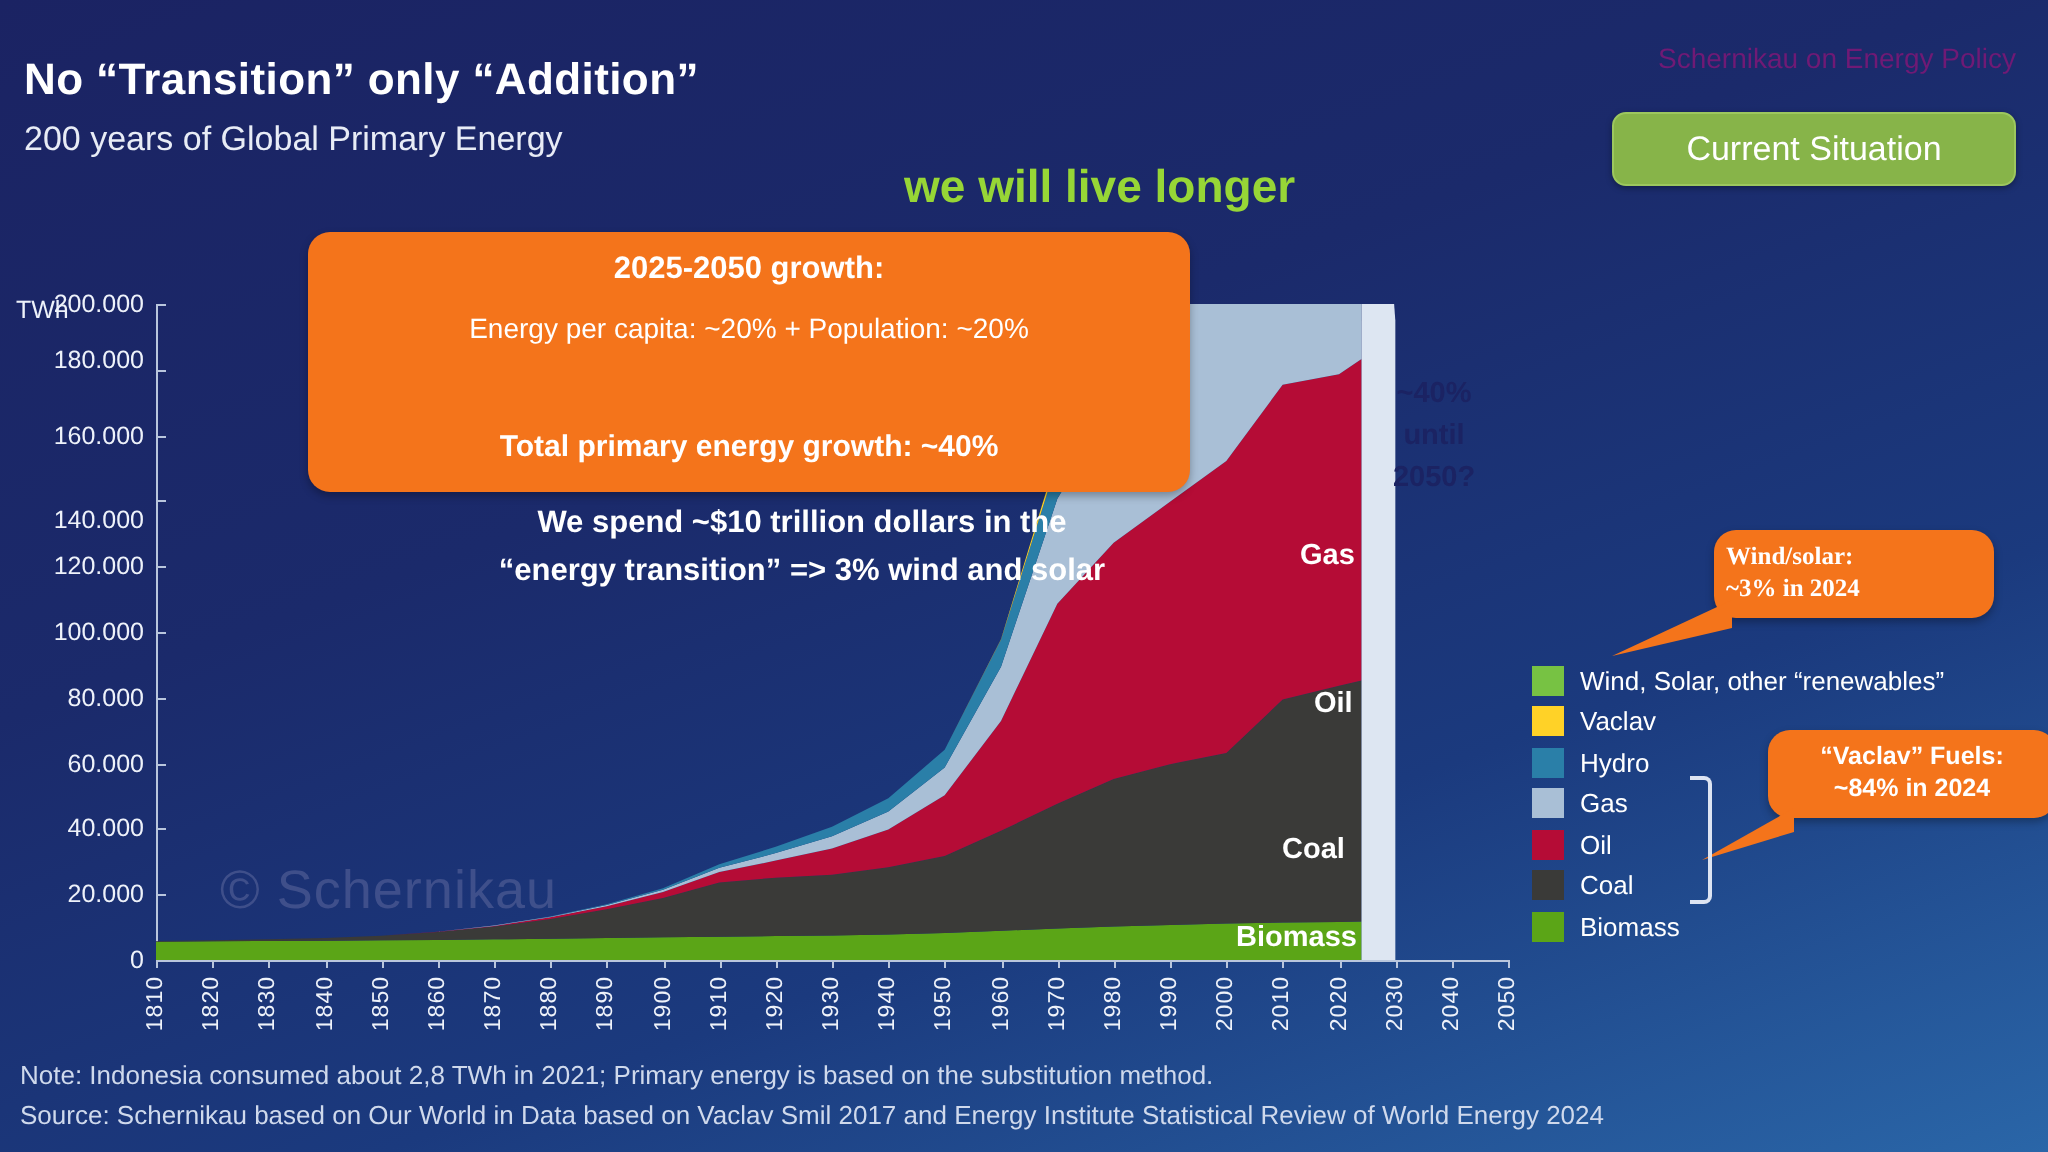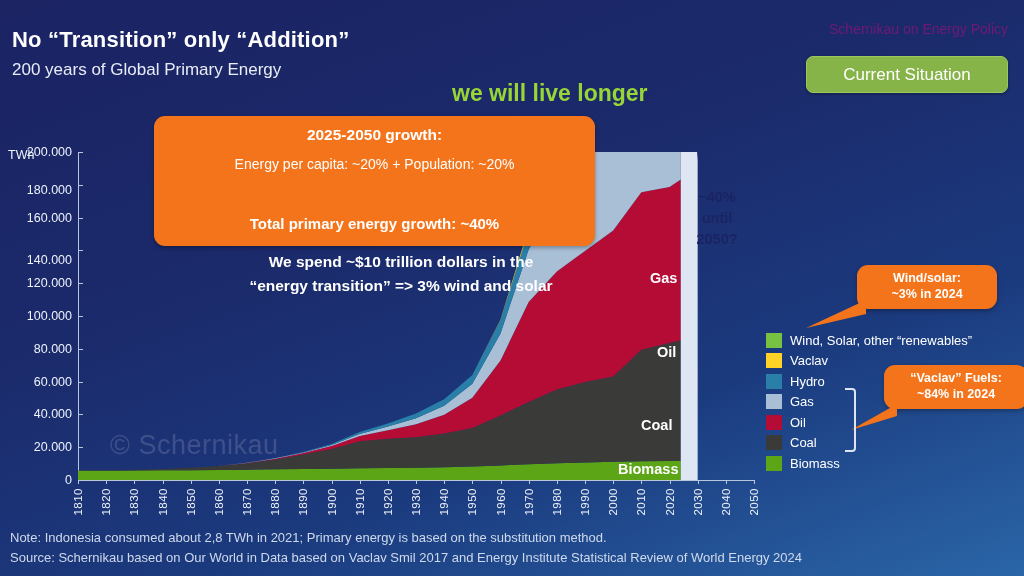--- a/index.html
+++ b/index.html
@@ -25,21 +25,21 @@
   
   .orange{
     background:#f4741b;border-radius:11px;color:#fff;
     box-shadow:0 2px 4px rgba(0,0,0,.3);position:absolute;
   }
   #growth-box{left:154px;top:116px;width:425px;padding:10px 8px 12px;text-align:center;}
   #growth-box .l1{font-size:15.5px;font-weight:bold;margin-bottom:11px;}
   #growth-box .l2{font-size:14px;font-weight:normal;line-height:1.35;}
   #growth-box .l3{font-size:15px;font-weight:bold;line-height:1.35;margin-top:40px;}
 
-  #ws-callout{left:857px;top:265px;width:128px;padding:6px 6px 7px;text-align:center;}
+  #ws-callout{left:857px;top:265px;width:128px;padding:6px 6px 7px;font-family:Liberation Serif, serif;}
   #ws-callout div{font-size:12.5px;font-weight:bold;line-height:1.25;}
   #ff-callout{left:884px;top:365px;width:132px;padding:6px 6px 7px;text-align:center;}
   #ff-callout div{font-size:12.5px;font-weight:bold;line-height:1.25;}
   .tail{position:absolute;width:0;height:0;}
 
   #center-note{position:absolute;left:205px;top:250px;width:392px;text-align:center;
     font-size:15.5px;font-weight:bold;color:#ffffff;line-height:1.55;}
 
   
   #plot{position:absolute;left:78px;top:152px;width:676px;height:328px;}
@@ -83,21 +83,21 @@
 
   <div id="title">No “Transition” only “Addition”</div>
   <div id="subtitle">200 years of Global Primary Energy</div>
   <div id="hdr-right">Schernikau on Energy Policy</div>
   <div id="situation-btn">Current Situation</div>
   <div id="green-head">we will live longer</div>
 
   <div id="twh">TWh</div>
   <div id="ylabels">
       <div class="ylab" style="top: 0px;">200.000</div>
-      <div class="ylab" style="top: 38px; text-align: right;">180.000</div>
+      <div class="ylab" style="top: 28px; text-align: right;">180.000</div>
       <div class="ylab" style="top: 65.6px;">160.000</div>
       <div class="ylab" style="top: 108px;">140.000</div>
       <div class="ylab" style="top: 131.2px;">120.000</div>
       <div class="ylab" style="top: 164px;">100.000</div>
       <div class="ylab" style="top: 196.8px;">80.000</div>
       <div class="ylab" style="top: 229.6px;">60.000</div>
       <div class="ylab" style="top: 262.4px;">40.000</div>
       <div class="ylab" style="top: 295.2px;">20.000</div>
       <div class="ylab" style="top: 328px;">0</div>
     </div>

